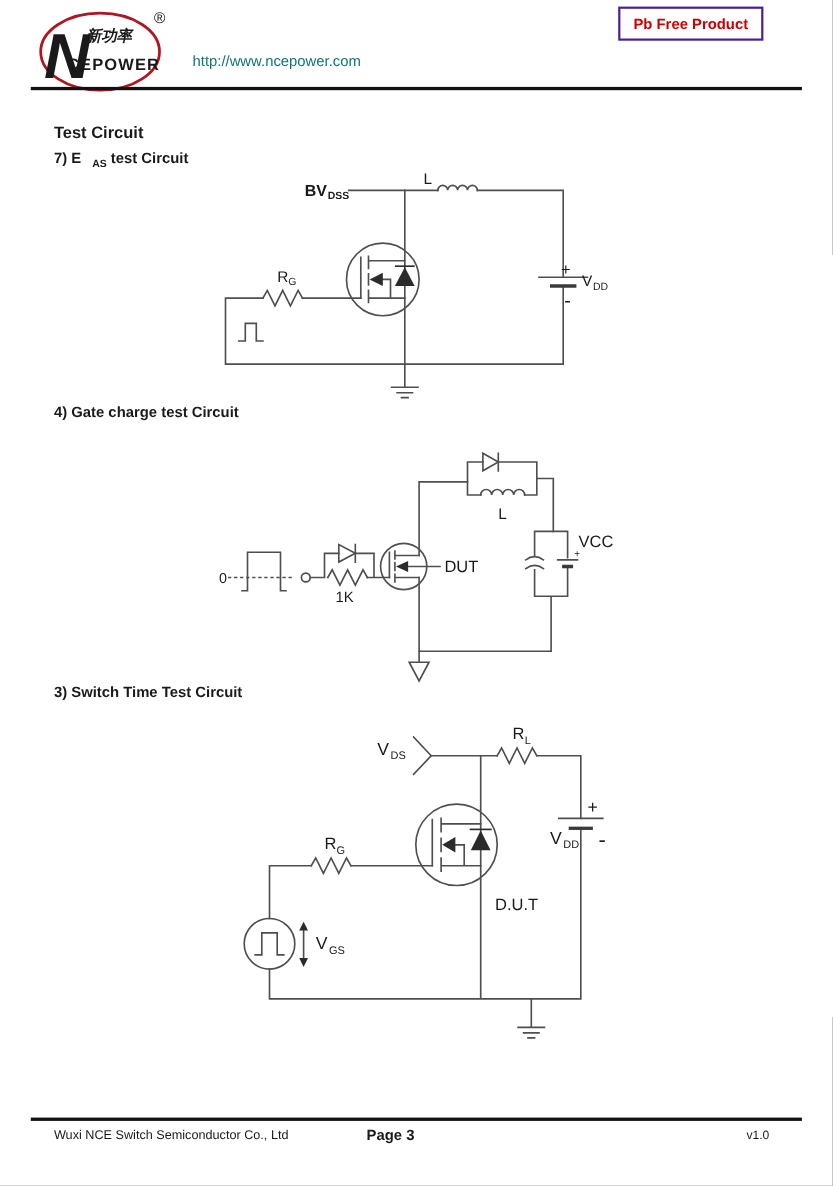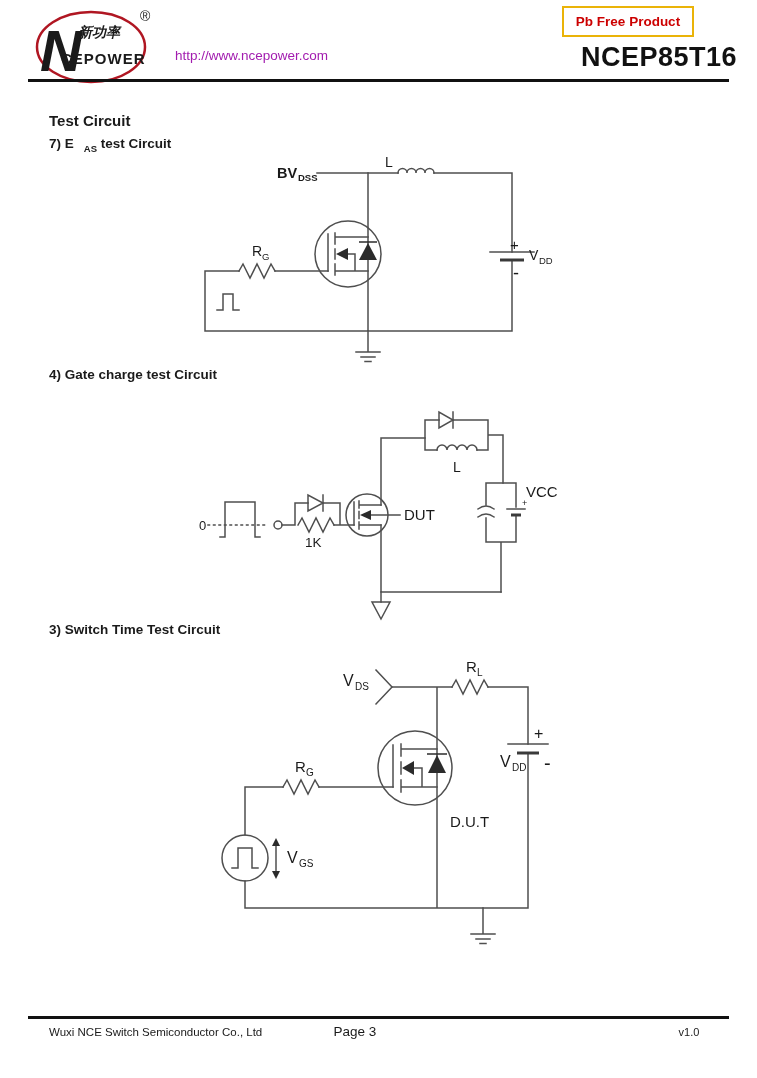--- a/index.html
+++ b/index.html
@@ -1,61 +1,60 @@
 <!DOCTYPE html>
 <html><head>
 <meta charset="utf-8">
 <style>
   html,body{margin:0;padding:0;background:#888;}
   .page{position:relative;width:757px;height:1078px;background:#ffffff;overflow:hidden;
         font-family:"Liberation Sans",sans-serif;color:#1a1a1a;}
   .abs{position:absolute;}
   
-  .url{left:175px;top:48px;font-size:13.5px;color:#a21caf;}
-  .pb-badge{left:562px;top:6px;width:128px;height:27px;border:2px solid #eab308;color:#cc0000;
+  .url{left:175px;top:48px;font-size:13.5px;color:#0f766e;}
+  .pb-badge{left:562px;top:6px;width:128px;height:27px;border:2px solid #4c1d95;color:#cc0000;
             font-weight:bold;font-size:13.5px;display:flex;align-items:center;justify-content:center;}
   .part{left:552px;top:42px;width:185px;text-align:right;font-size:27px;font-weight:600;
         letter-spacing:.5px;color:#111;}
   .rule{left:28px;width:701px;height:3px;background:#111;}
   .rule.hdr{top:79px;} .rule.ftr{top:1016px;}
   
   .title{left:49px;top:112px;font-size:15px;font-weight:bold;}
   .sec{font-size:13.5px;font-weight:bold;}
   .sec sub{font-size:9.5px;margin-left:10px;}
   .s1{left:49px;top:136px;} .s2{left:49px;top:367px;} .s3{left:49px;top:588px;margin-top:34px;}
   
   svg text{font-family:"Liberation Sans",sans-serif;fill:#1a1a1a;}
   .w{stroke:#4f4f4f;stroke-width:1.5;fill:none;stroke-linecap:square;}
   .w3{stroke:#3a3a3a;stroke-width:3;fill:none;stroke-linecap:butt;}
   .blk{fill:#2b2b2b;stroke:none;}
   .dk{stroke:#2b2b2b;stroke-width:1.5;fill:none;}
   
   .f-company{left:49px;top:1026px;font-size:11.5px;}
-  .f-page{left:300px;top:1024px;width:110px;text-align:center;font-size:13.5px;font-weight:normal;}
+  .f-page{left:300px;top:1024px;width:110px;text-align:center;font-size:13.5px;font-weight:bold;}
   .f-ver{left:660px;top:1026px;width:58px;text-align:center;font-size:11px;}
   .logo-wrap{left:34px;top:6px;}
 </style>
 </head>
 <body>
 
 <div class="page">
 
   <div class="abs logo-wrap">
     <svg width="126" height="80" viewBox="0 0 126 80">
       <ellipse cx="57" cy="41" rx="54" ry="35" fill="none" stroke="#b01622" stroke-width="2.5"></ellipse>
       <text x="6" y="65" font-family="DejaVu Serif, serif" font-size="58" font-weight="bold" font-style="italic" fill="#111">N</text>
       <text x="44" y="31" font-size="14" font-weight="bold" font-style="italic" fill="#111">新功率</text>
       <text x="27" y="58" font-family="DejaVu Serif, serif" font-size="15" font-weight="bold" letter-spacing="1" fill="#111">CEPOWER</text>
       <text x="106" y="15" font-size="14" fill="#111">®</text>
     </svg>
   </div>
 
   <div class="abs url">http://www.ncepower.com</div>
   <div class="abs pb-badge">Pb Free Product</div>
-  <div class="abs part">NCEP85T16</div>
   <div class="abs rule hdr"></div>
 
   <div class="abs title">Test Circuit</div>
 
   <div class="abs sec s1"><span>7) E</span><sub>AS</sub><span> test Circuit</span></div>
 
   <svg class="abs" style="left:195px;top:148px;" width="380" height="222" viewBox="0 0 380 222">
 
     <path class="w" d="M122,25 H203"></path>
     <path class="w" d="M203,25 a4.5,4.5 0 0 1 9,0 a4.5,4.5 0 0 1 9,0 a4.5,4.5 0 0 1 9,0 a4.5,4.5 0 0 1 9,0"></path>

